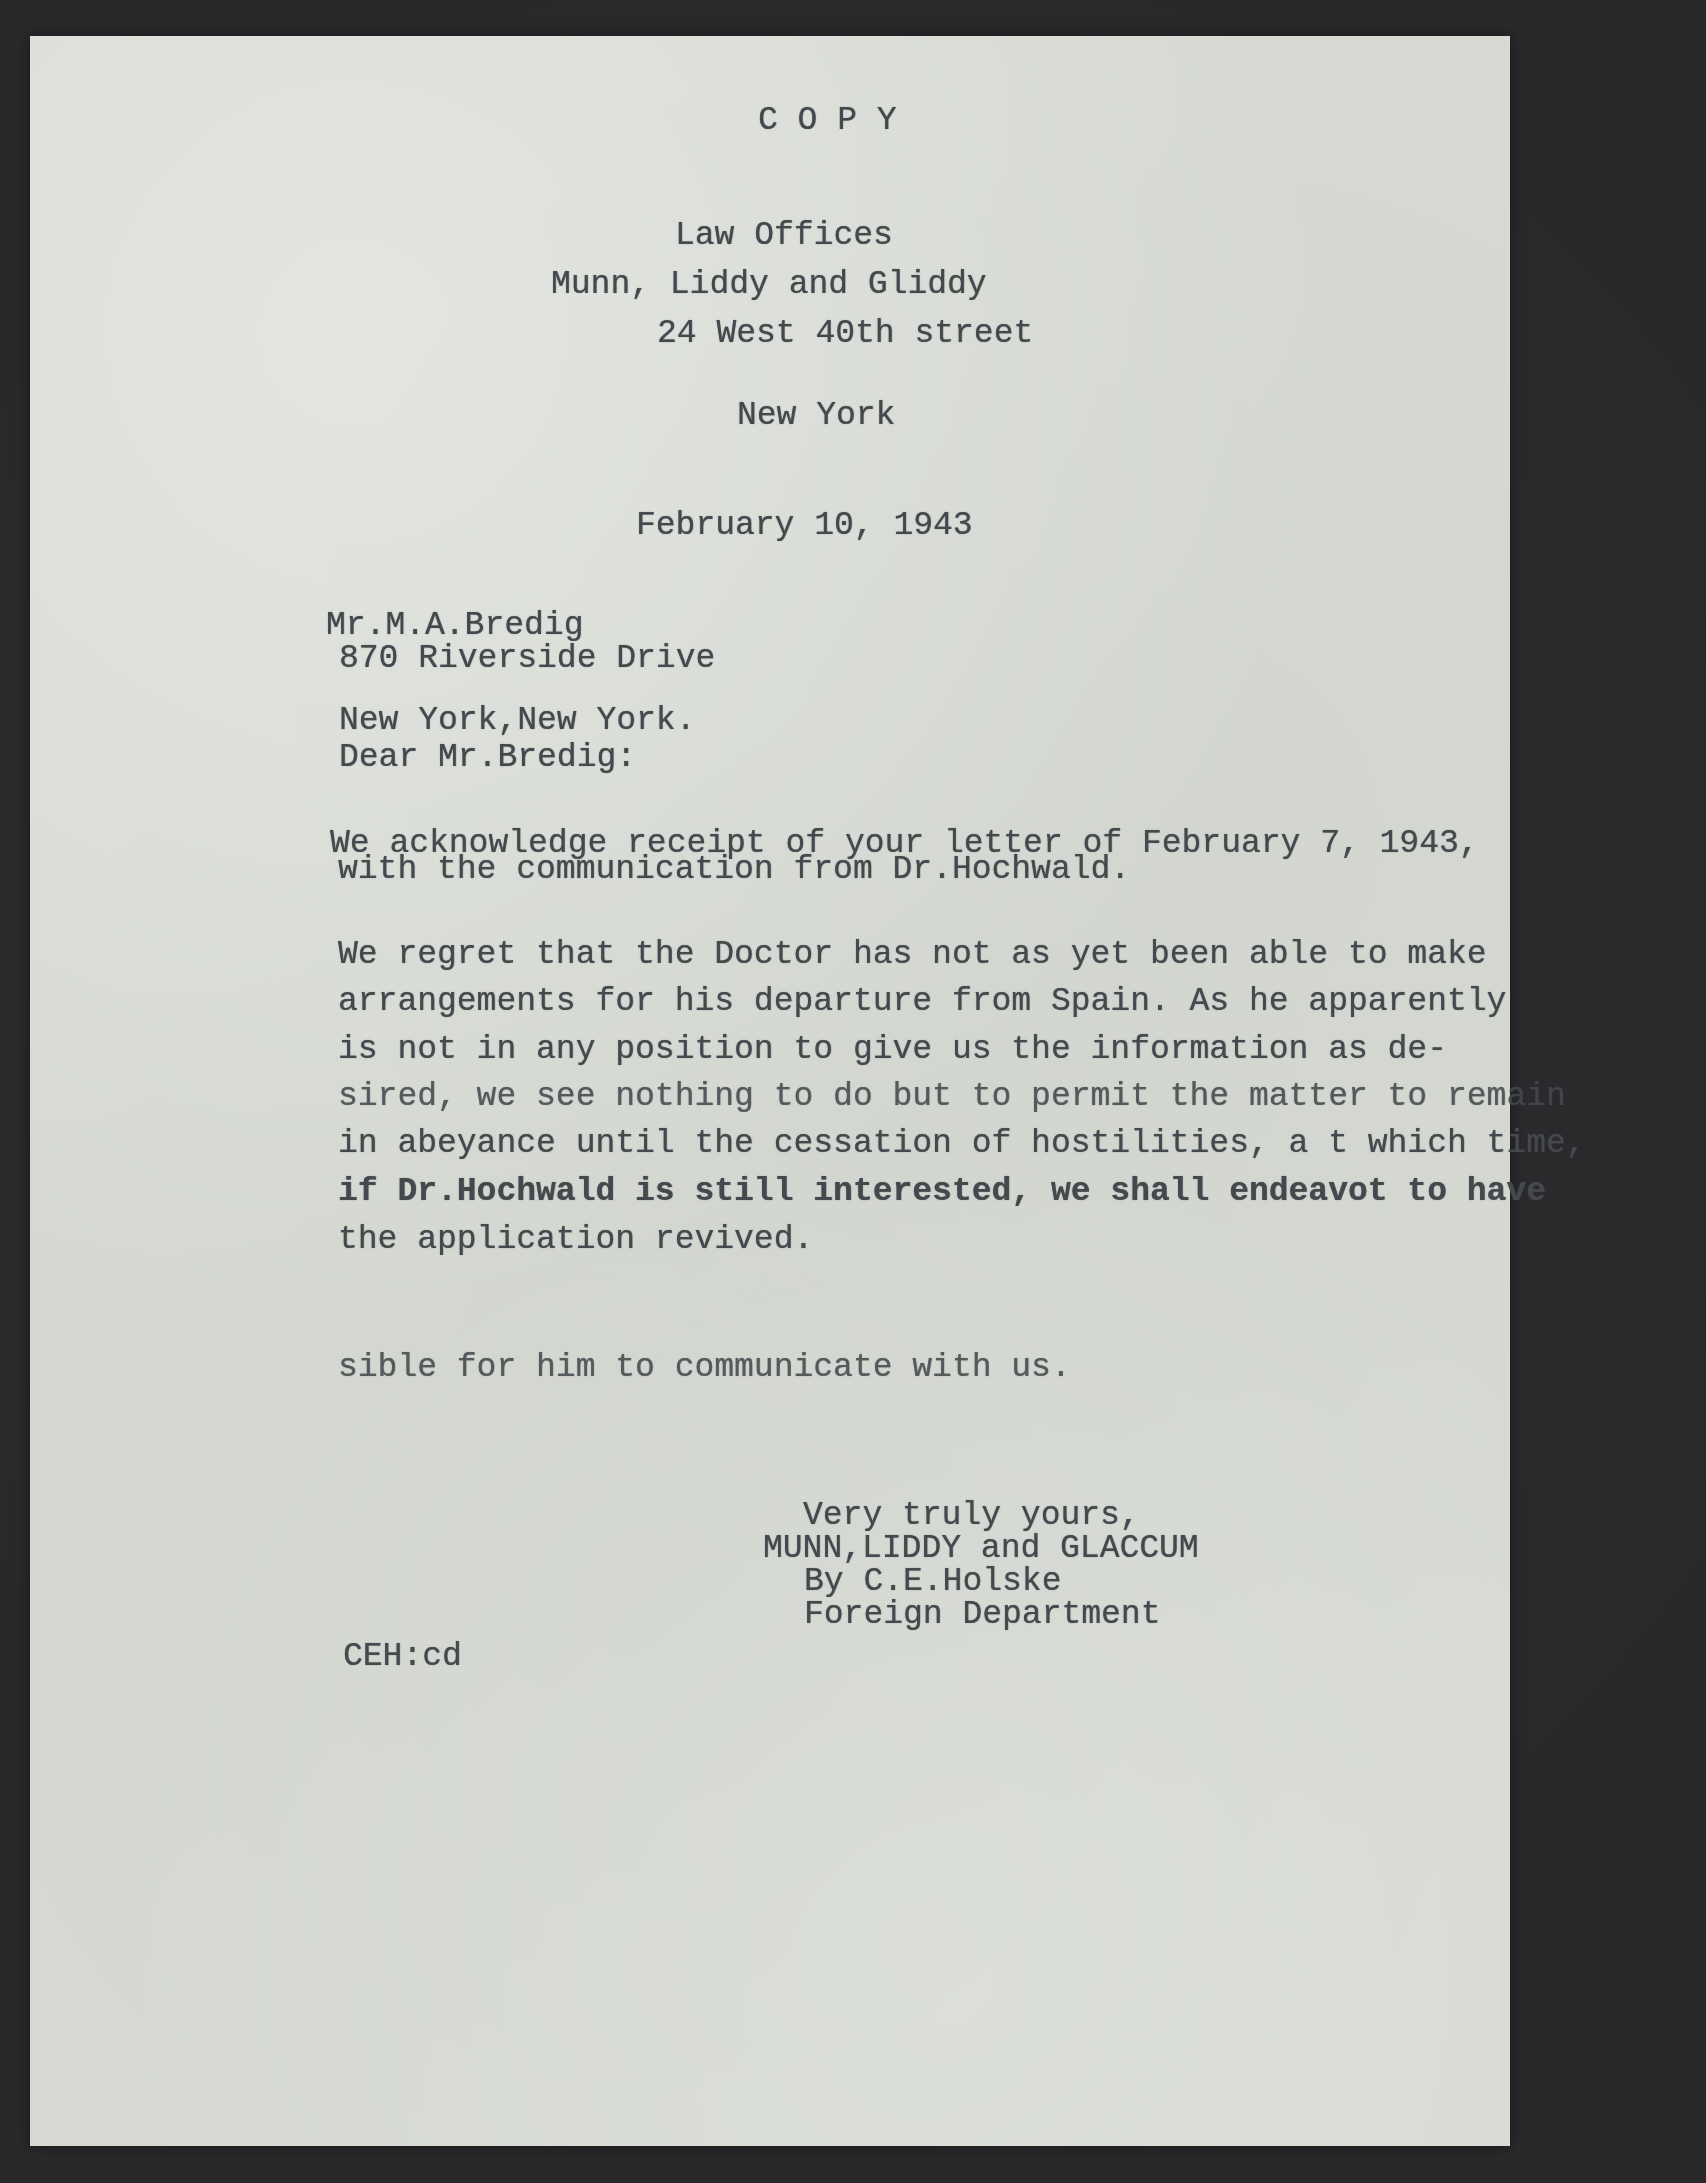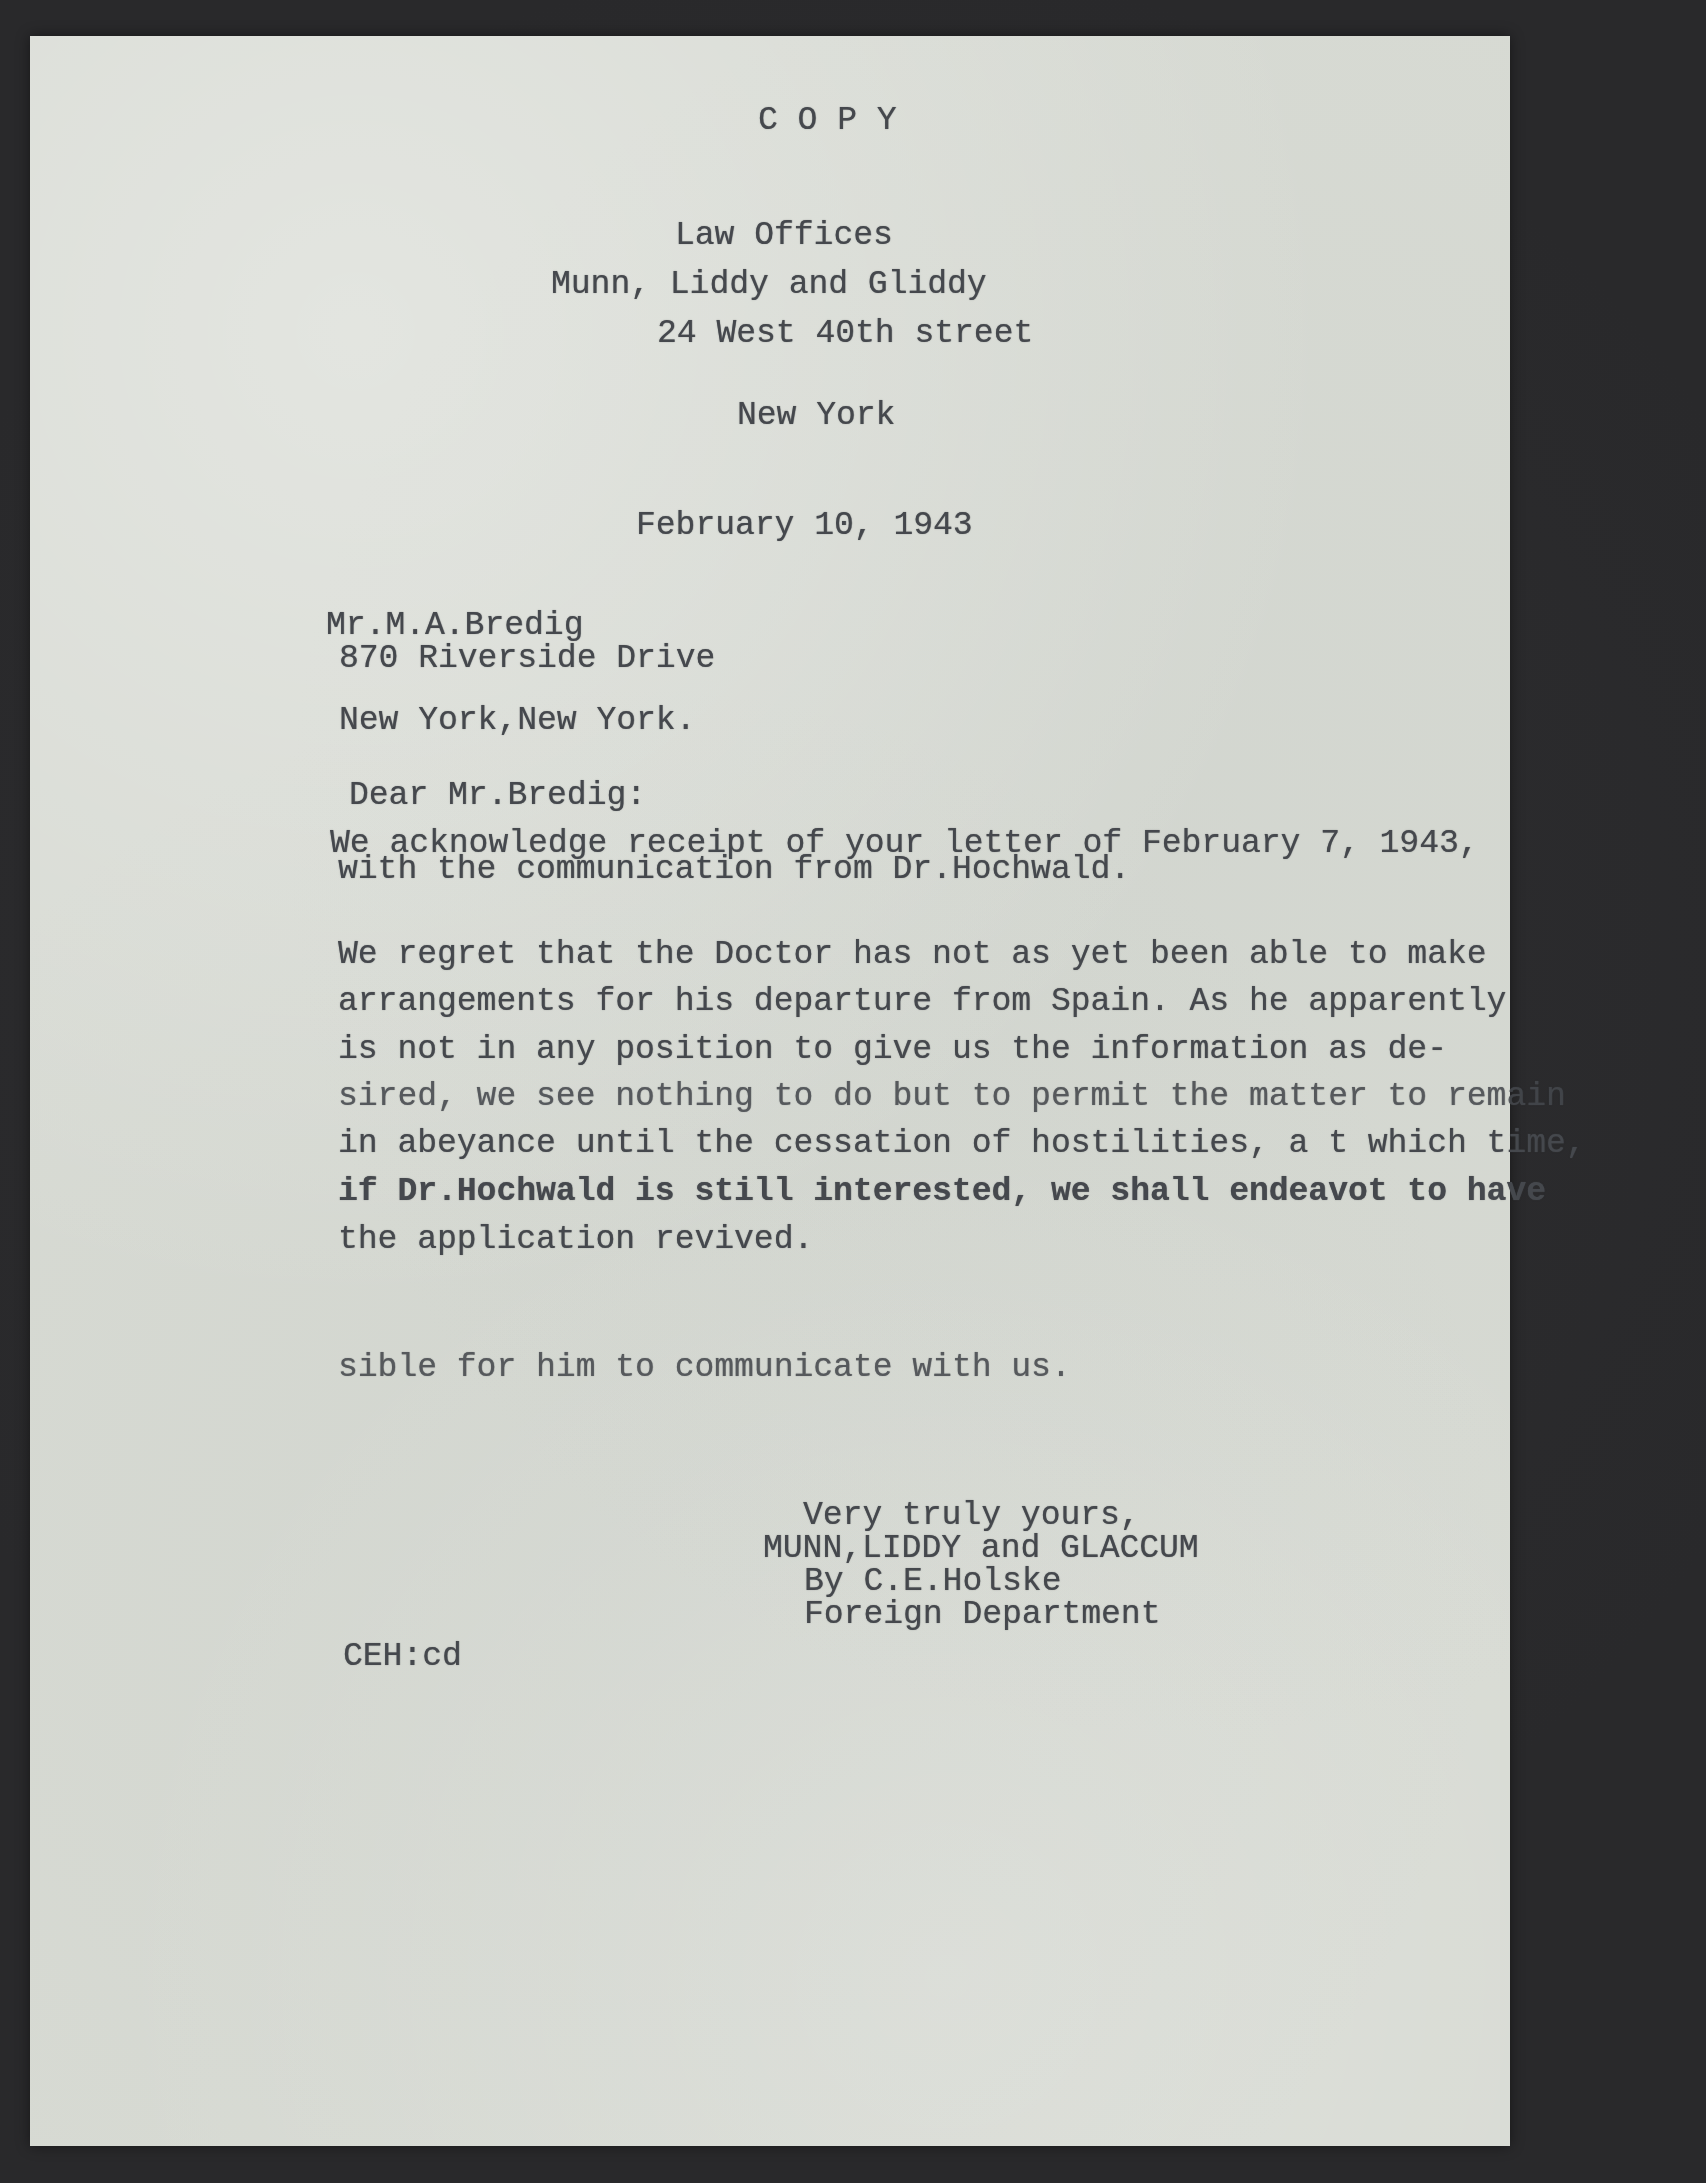--- a/index.html
+++ b/index.html
@@ -59,21 +59,21 @@
     <div class="tw" style="left:521px; top:232px;">Munn, Liddy and Gliddy</div>
     <div class="tw" style="left:627px; top:281px;">24 West 40th street</div>
     <div class="tw" style="left:707px; top:327px;margin-top:36px;">New York</div>
 
     <div class="tw" style="left:606px; top:473px;">February 10, 1943</div>
 
     <div class="tw" style="left:296px; top:573px;">Mr.M.A.Bredig</div>
     <div class="tw" style="left:309px; top:606px;">870 Riverside Drive</div>
     <div class="tw" style="left:309px; top:668px;">New York,New York.</div>
 
-    <div class="tw" style="left:319px; top:705px;margin-top:38px;">Dear Mr.Bredig:</div>
+    <div class="tw" style="left:309px; top:705px;">Dear Mr.Bredig:</div>
 
     <div class="tw" style="left:300px; top:770px;margin-top:21px;">We acknowledge receipt of your letter of February 7, 1943,</div>
     <div class="tw" style="left:308px; top:817px;">with the communication from Dr.Hochwald.</div>
 
     <div class="tw" style="left:308px; top:902px;">We regret that the Doctor has not as yet been able to make</div>
     <div class="tw" style="left:308px; top:949px;">arrangements for his departure from Spain. As he apparently</div>
     <div class="tw" style="left:308px; top:997px;">is not in any position to give us the information as de-</div>
     <div class="tw" style="left:308px; top:1091px;">in abeyance until the cessation of hostilities, a t which time,</div>
     <div class="tw faint" style="left:308px; top:1044px;">sired, we see nothing to do but to permit the matter to remain</div>
     <div class="tw" style="left:308px; top:1139px;font-weight:bold;">if Dr.Hochwald is still interested, we shall endeavot to have</div>

